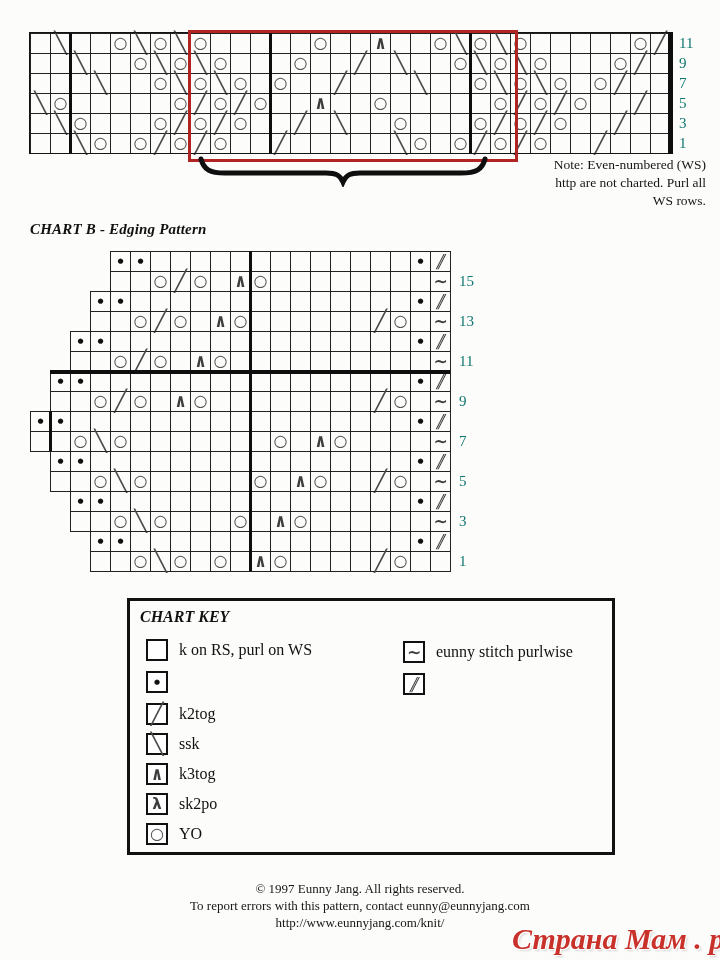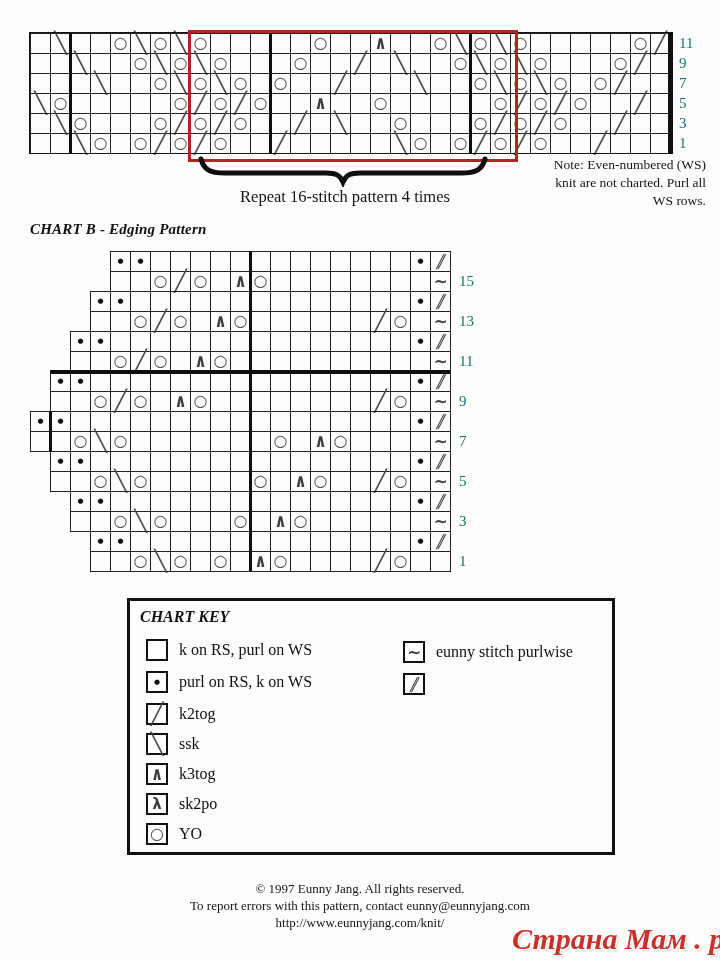--- a/index.html
+++ b/index.html
@@ -437,24 +437,23 @@
       <div class="vbold" style="left: 239px; top: 0px; width: 3px; height: 120px;"></div>
       <div class="vbold" style="left: 439px; top: 0px; width: 3px; height: 120px;"></div>
       <div class="vbold" style="left: 638px; top: -1px; width: 5px; height: 122px;"></div>
       <div id="redbox" style="left: 158px; top: -3px; width: 324px; height: 126px; border-color: rgb(176, 36, 36);"></div>
     </div>
 
   <svg id="brace" width="292" height="32" viewBox="0 0 292 32" style="left:197px;top:155px;">
     <path d="M4,4 C7,15 13,18 28,18 L129,18 C139,18 143,20 146,27 C149,20 153,18 163,18 L264,18 C279,18 285,15 288,4" fill="none" stroke="#0f0f0f" stroke-width="5" stroke-linecap="round"></path>
   </svg>
 
-  <div id="repeatLabel">Repeat 16-stitch pattern 4 times</div>
 
   <div id="noteA">Note: Even-numbered (WS)
-knit are not charted.  Purl all
+http are not charted.  Purl all
 WS rows.</div>
 
   <div class="charttitle" style="left:30px;top:220px;">CHART B - Edging Pattern</div>
 
   <div id="gridB" class="grid" style="left:30px;top:251px;width:470px;height:321px;">
       <div class="cell" style="left: 80px; top: 0px;">
         <span class="sym g-p">●</span>
       </div>
       <div class="cell" style="left: 100px; top: 0px;">
         <span class="sym g-p">●</span>
@@ -956,21 +955,20 @@
     <div id="keyTitle">CHART KEY</div>
     <div id="keyLeft">
         <div class="key-entry" style="left: 16px; top: 38px;">
           <div class="key-sym"></div>
           <div class="key-label">k on RS, purl on WS</div>
         </div>
         <div class="key-entry" style="left: 16px; top: 70px;">
           <div class="key-sym">
             <span class="sym g-p">●</span>
           </div>
-          <div class="key-label">purl on RS, k on WS</div>
         </div>
         <div class="key-entry" style="left: 16px; top: 102px;">
           <div class="key-sym">
             <span class="sym g-t">╱</span>
           </div>
           <div class="key-label">k2tog</div>
         </div>
         <div class="key-entry" style="left: 16px; top: 132px;">
           <div class="key-sym">
             <span class="sym g-s">╲</span>

